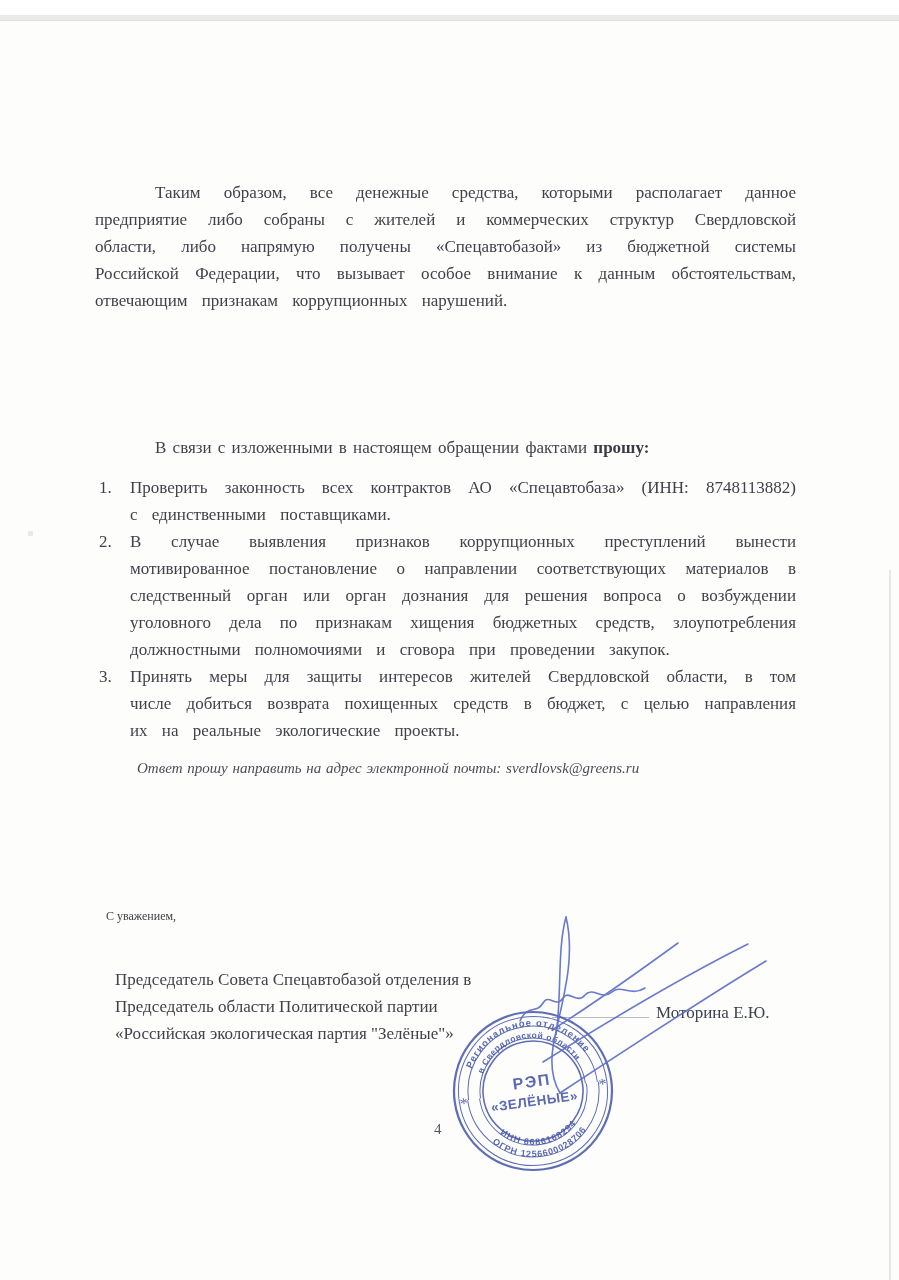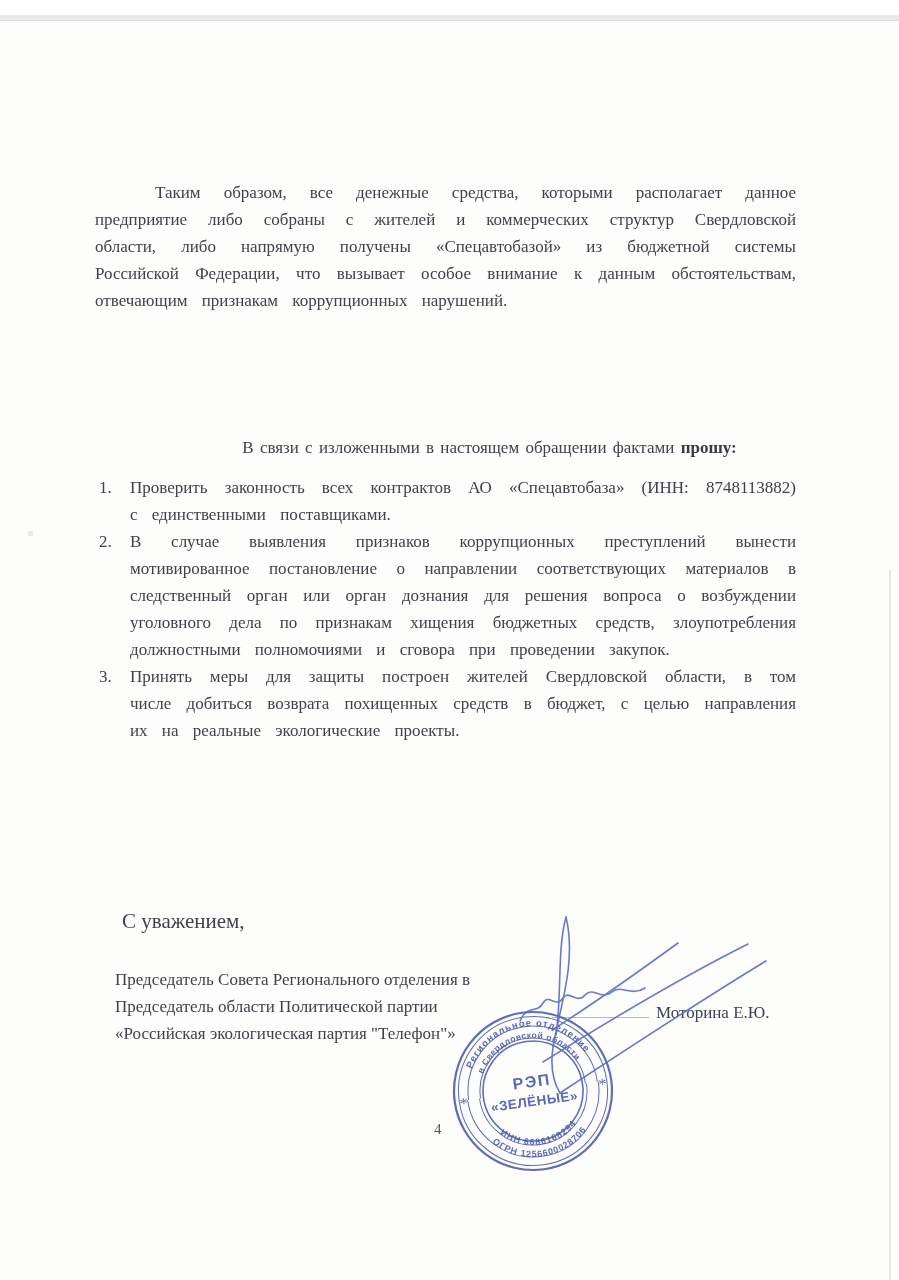--- a/index.html
+++ b/index.html
@@ -27,36 +27,36 @@
   }
   .body-text {
     position:absolute;
     font-size:17px; line-height:27px;
     color:#41414b;
     text-align:justify;
     word-spacing:10px;
   }
   .p1 { left:95px; top:164px;  width:701px; text-indent:60px; }
   .p2 { left:95px; top:297px;  width:701px; text-indent:60px; }
-  .request { left:109px; top:419px; width:701px; text-indent:60px; text-align:center; word-spacing:2px; }
+  .request { left:95px; top:419px; width:701px; text-indent:60px; text-align:left; word-spacing:2px; }
   .emph { font-weight:bold; text-decoration:underline; color:#3a3a45; }
   .bold { font-weight:bold; color:#3a3a45; }
   .olist { position:absolute; left:99px; top:459px; width:697px; }
   .oitem { display:flex; font-size:17px; line-height:27px; }
   .onum  { width:31px; flex:0 0 31px; word-spacing:0; }
   .otext { flex:1; text-align:justify; word-spacing:10px; }
   .contact-line {
     position:absolute; left:137px;
     font-size:15px; line-height:20px;
     font-style:italic; color:#4c4c58;
     word-spacing:1px;
   }
   .contact-email { top:743px; }
   .contact-phone { top:781px; }
-  .salutation { position:absolute; left:122px; top:894px; font-size:21px; }
+  .salutation { position:absolute; left:106px; top:894px; font-size:12px; }
   .sig-title { position:absolute; left:115px; top:951px; width:430px; font-size:17px; line-height:27px; }
   .sig-name  { position:absolute; left:656px; top:988px; font-size:17px; color:#3e4250; }
   .sig-line  { position:absolute; left:552px; top:1002px; width:97px; height:1px; background:#b7bac4; }
   .page-number { position:absolute; left:434px; top:1106px; font-size:15px; color:#55555e; }
   .stamp-svg { position:absolute; left:442px; top:985px; width:182px; height:182px; }
   .signature-svg { position:absolute; left:0; top:0; width:899px; height:1280px; pointer-events:none; }
   .stamp-arc-text   { font-family:"Liberation Sans","DejaVu Sans",sans-serif; font-weight:bold; }
   .stamp-center-txt { font-family:"Liberation Sans","DejaVu Sans",sans-serif; font-weight:bold; text-anchor:middle; }
 </style>
 </head>
@@ -77,31 +77,32 @@
     <div class="oitem">
       <span class="onum">1.</span>
       <div class="otext">Проверить законность всех контрактов АО «Спецавтобаза» (ИНН: 8748113882) с единственными поставщиками.</div>
     </div>
     <div class="oitem">
       <span class="onum">2.</span>
       <div class="otext">В случае выявления признаков коррупционных преступлений вынести мотивированное постановление о направлении соответствующих материалов в следственный орган или орган дознания для решения вопроса о возбуждении уголовного дела по признакам хищения бюджетных средств, злоупотребления должностными полномочиями и сговора при проведении закупок.</div>
     </div>
     <div class="oitem">
       <span class="onum">3.</span>
-      <div class="otext">Принять меры для защиты построен жителей Свердловской области, в том числе добиться возврата похищенных средств в бюджет, с целью направления их на реальные экологические проекты.</div>
+      <div class="otext">Принять меры для защиты интересов жителей Свердловской области, в том числе добиться возврата похищенных средств в бюджет, с целью направления их на реальные экологические проекты.</div>
     </div>
   </div>
 
+  <div class="contact-line contact-email">Ответ прошу направить на адрес электронной почты: sverdlovsk@greens.ru</div>
 
   <div class="salutation">С уважением,</div>
 
   <div class="sig-title">
-    <div>Председатель Совета Регионального отделения в</div>
+    <div>Председатель Совета Спецавтобазой отделения в</div>
     <div>Председатель области Политической партии</div>
-    <div>«Российская экологическая партия "Телефон"»</div>
+    <div>«Российская экологическая партия "Зелёные"»</div>
   </div>
 
   <div class="sig-line"></div>
   <div class="sig-name">Моторина Е.Ю.</div>
 
   <div class="page-number">4</div>
 
   <svg class="stamp-svg" viewBox="0 0 182 182">
     <g transform="rotate(-8 91 91)" stroke="#4355a8" fill="none" opacity="0.85">
       <circle cx="91" cy="91" r="79" stroke-width="2.2"></circle>

